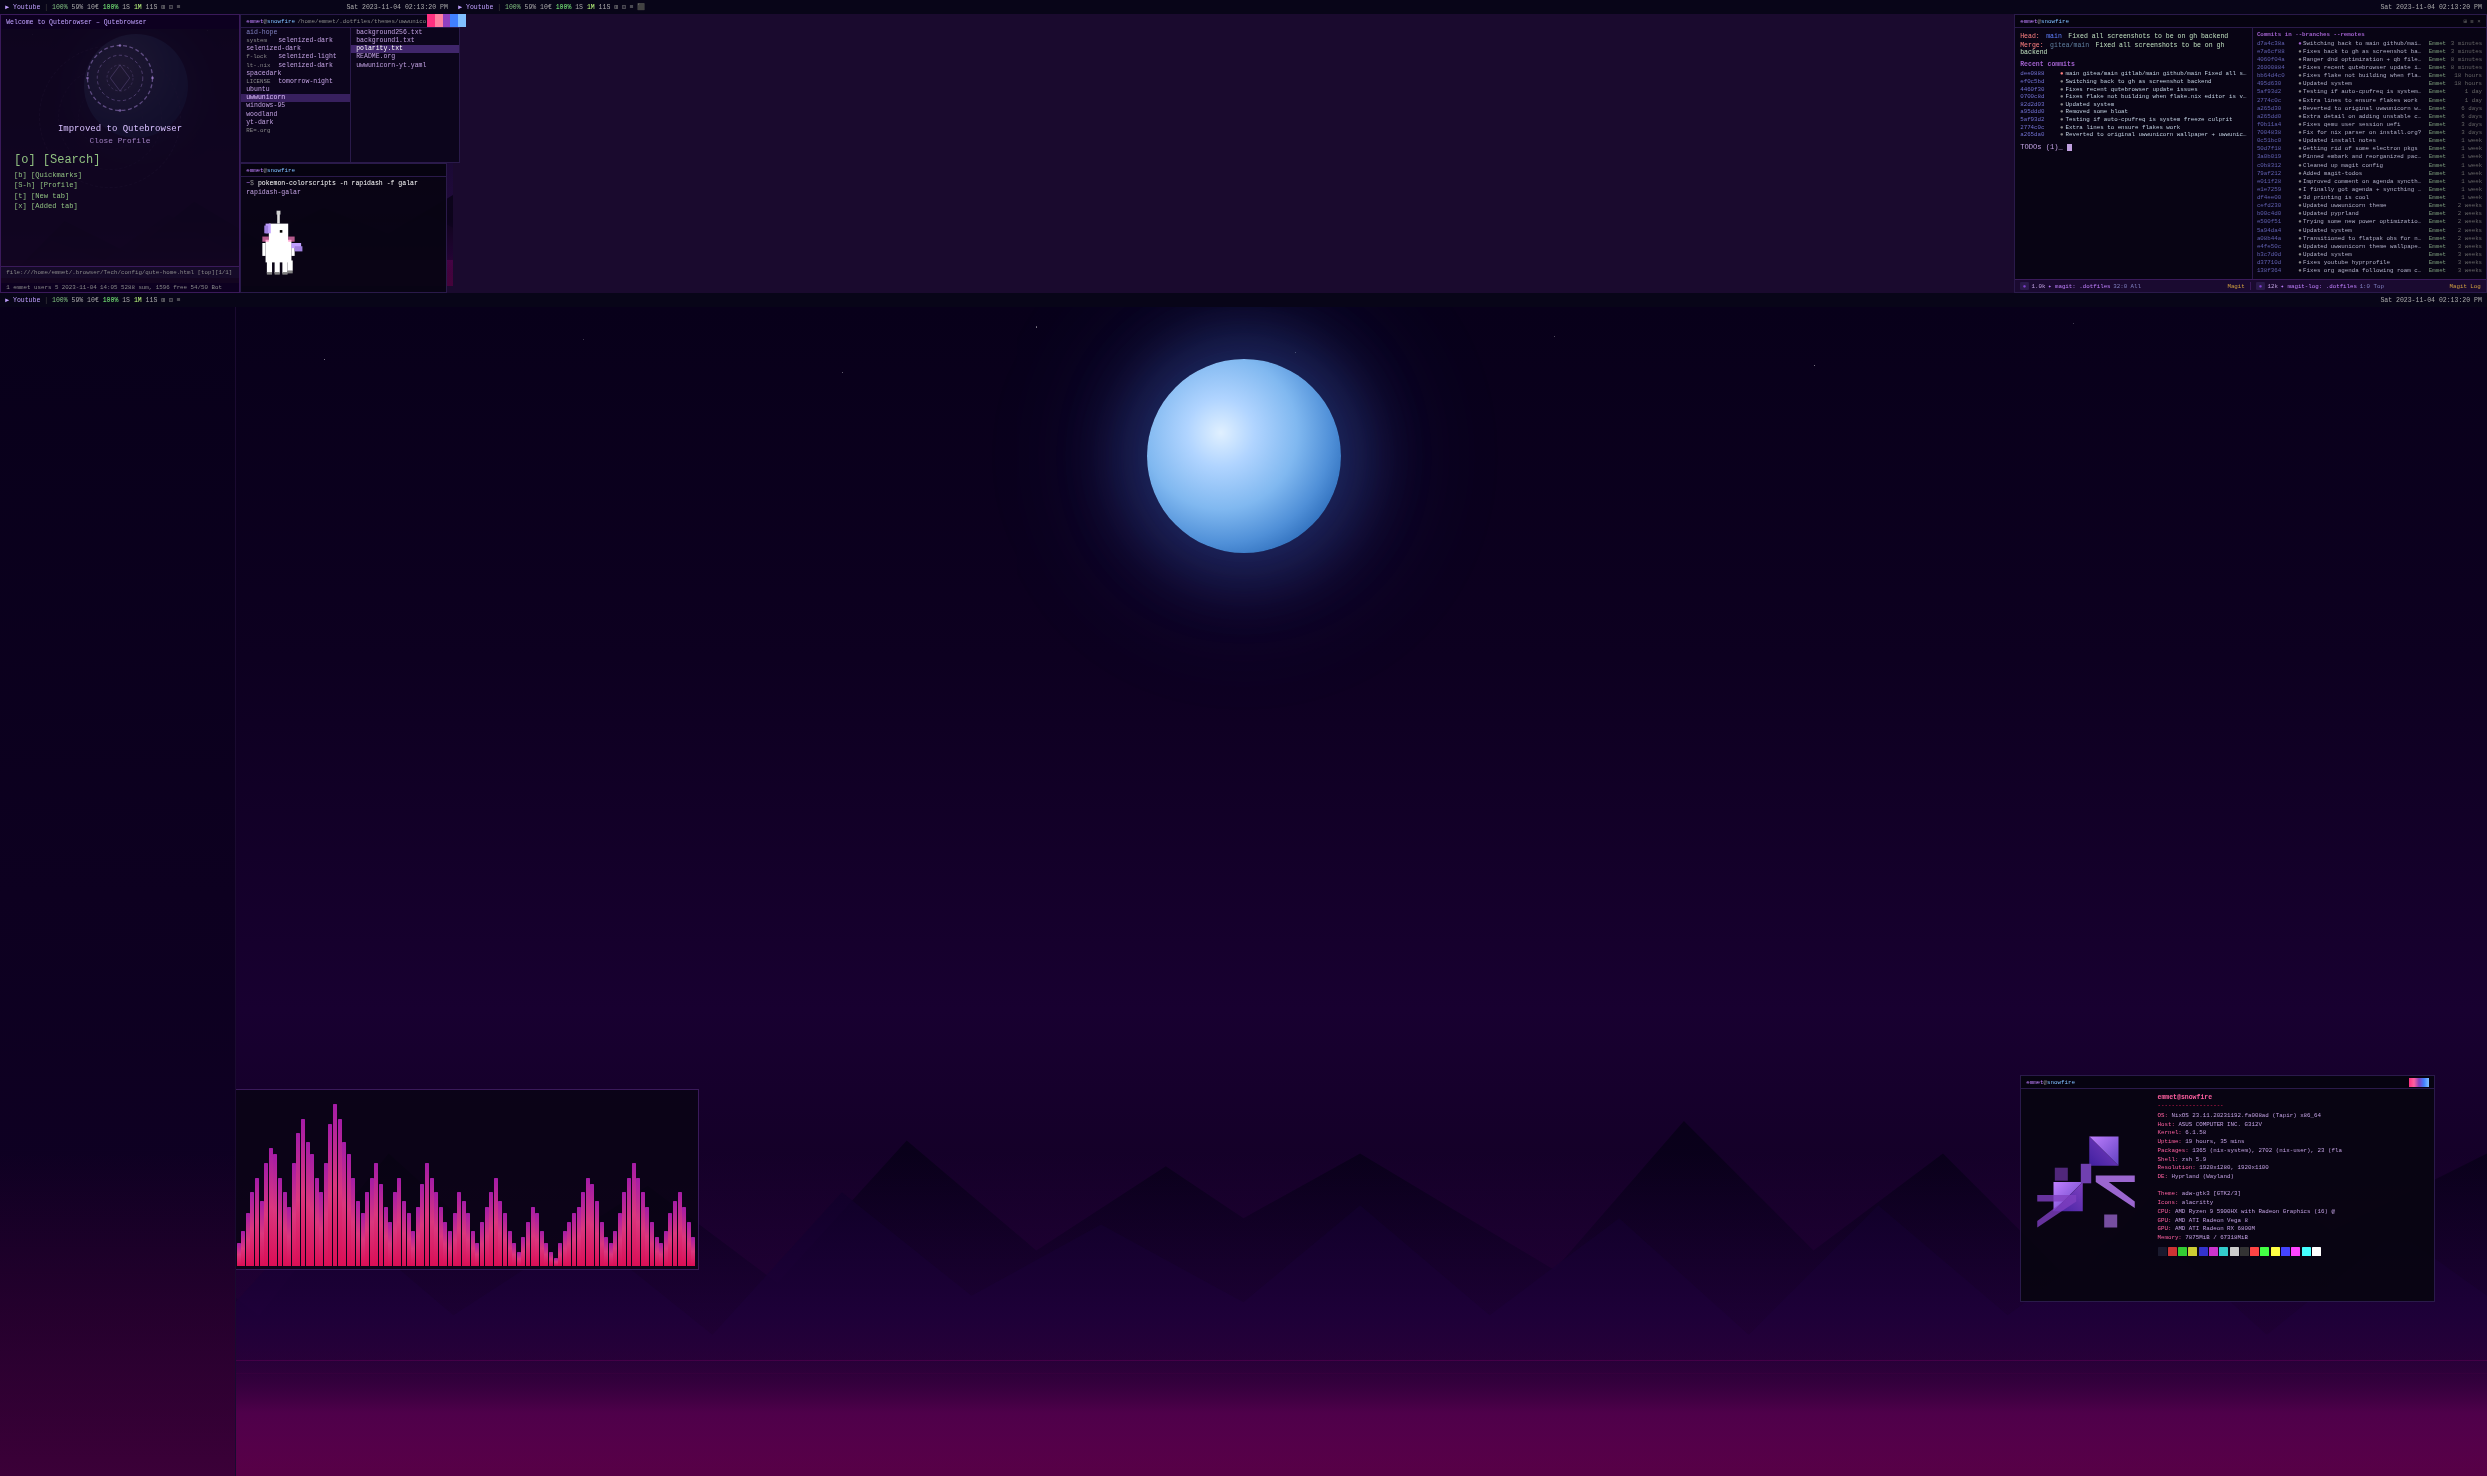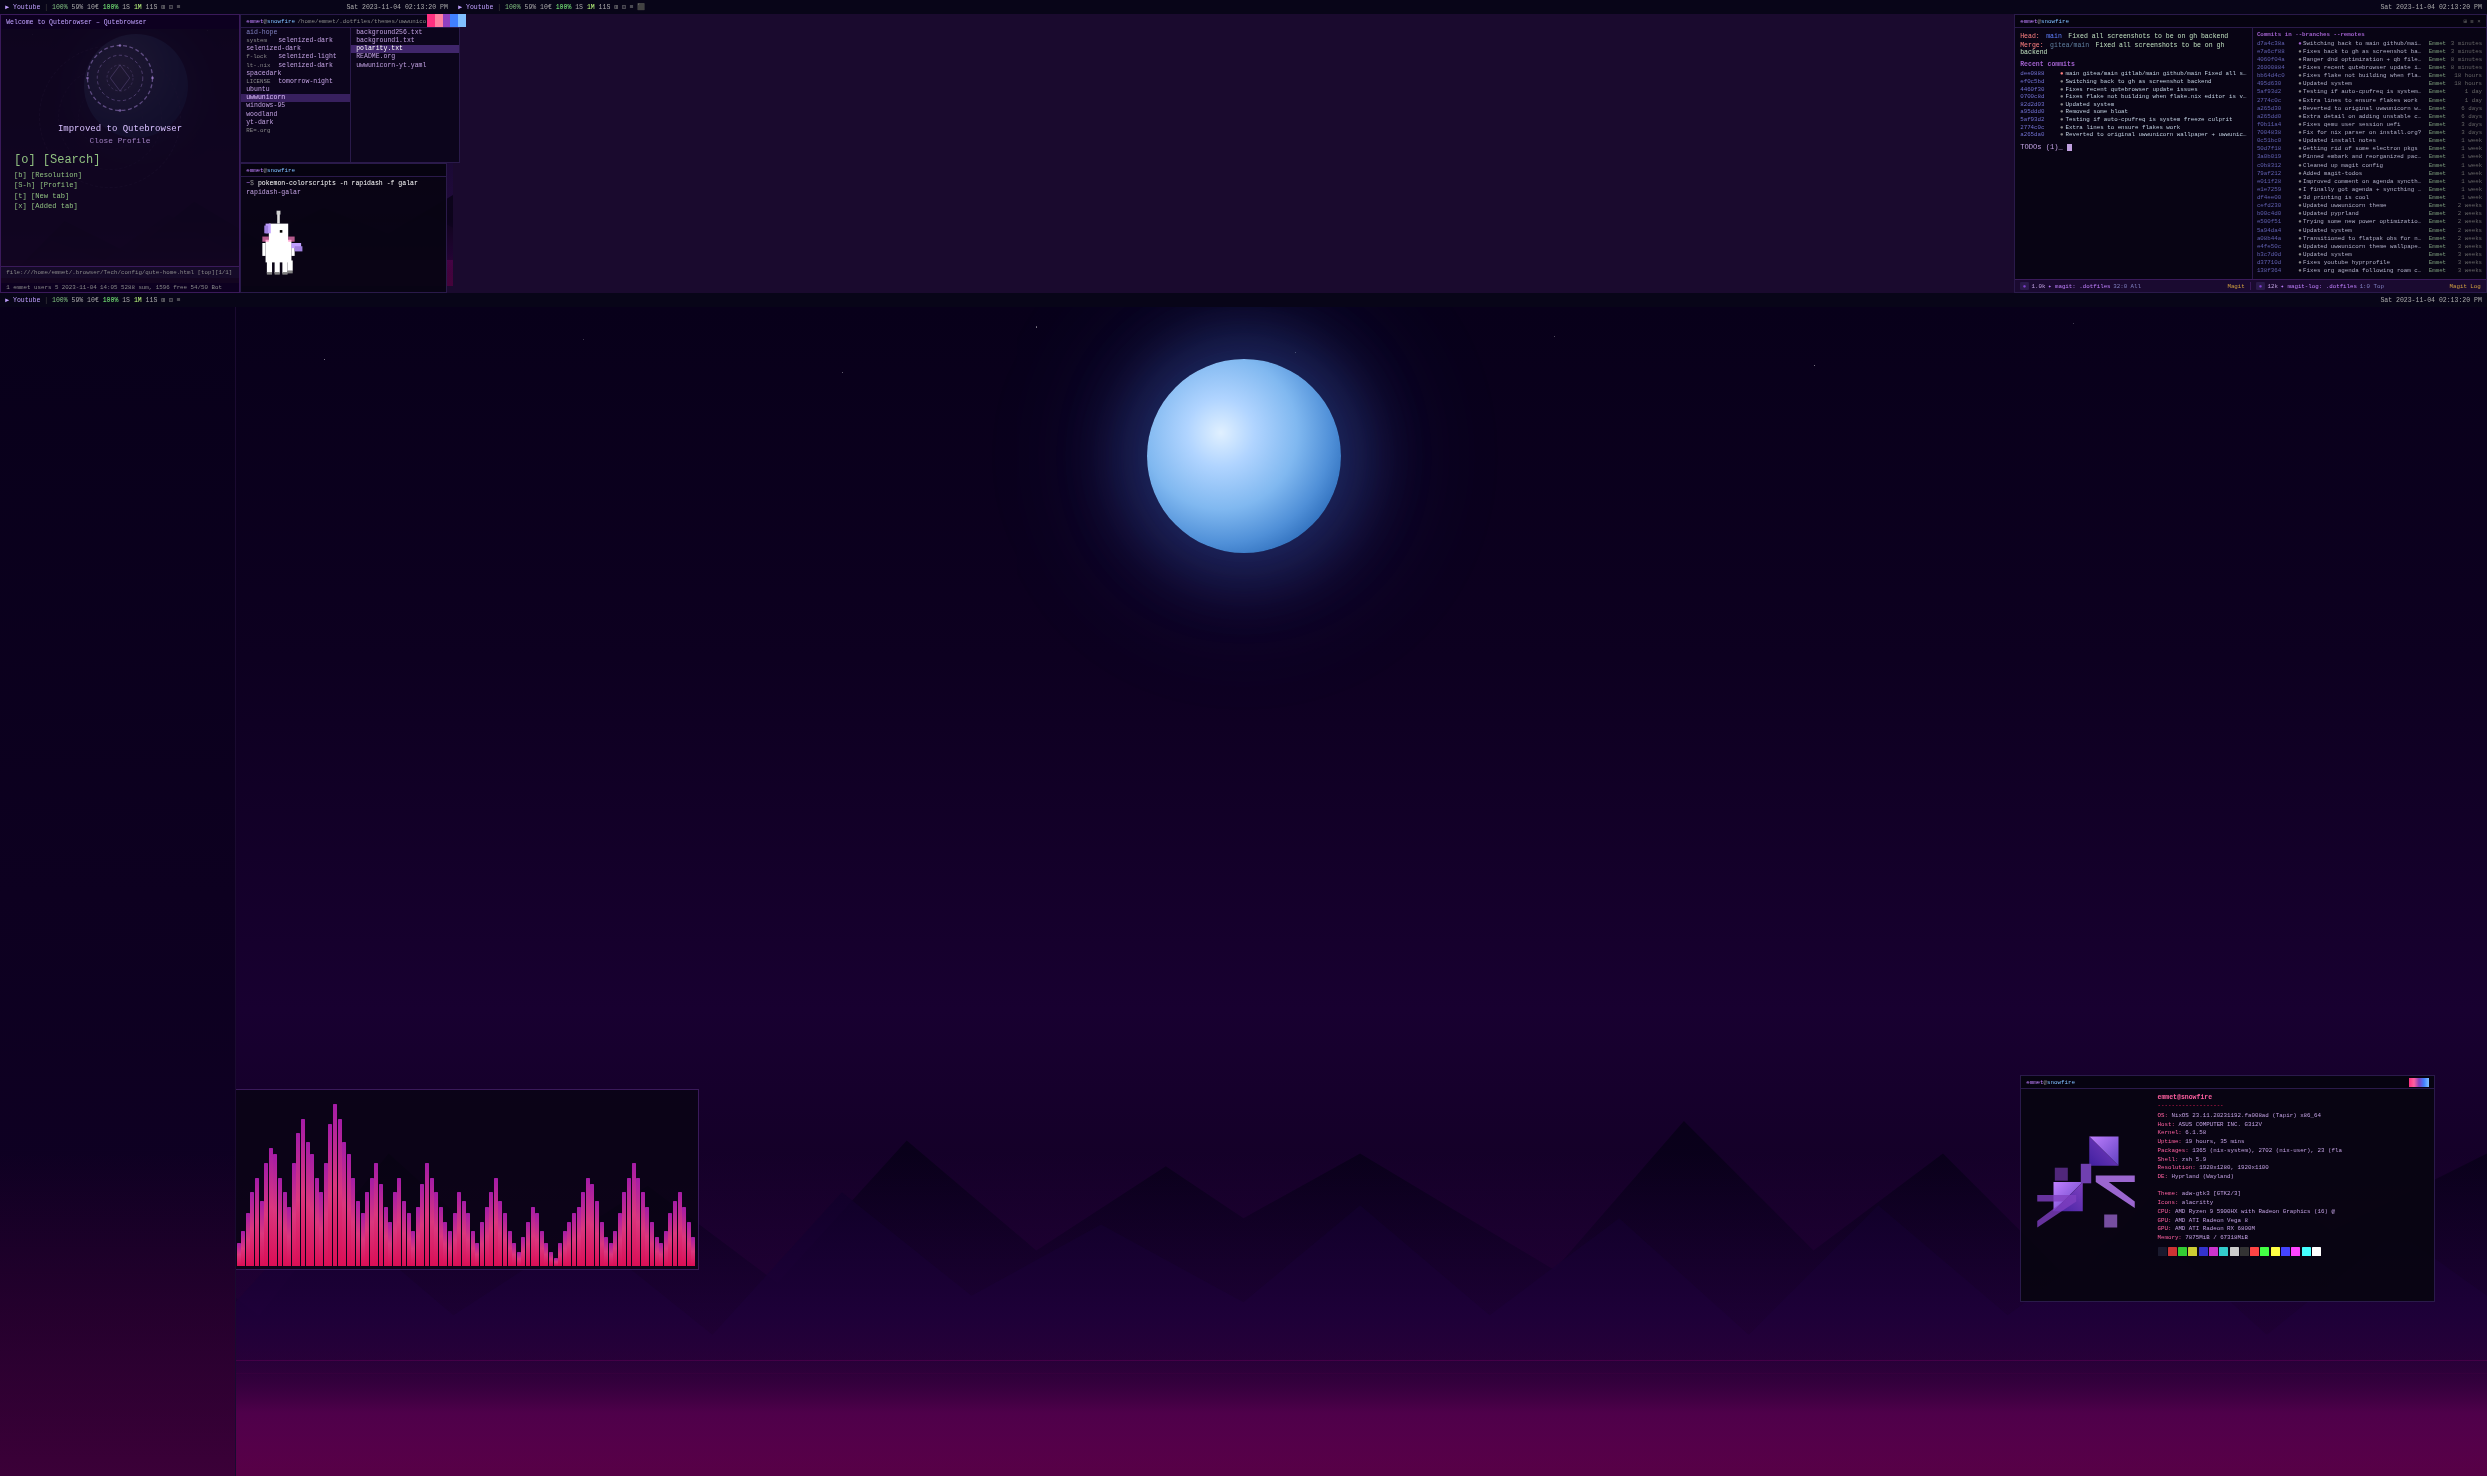--- a/index.html
+++ b/index.html
@@ -116,21 +116,21 @@
         <circle cx="110" cy="60" r="2" fill="rgba(200,160,255,0.5)"></circle>
         <circle cx="60" cy="110" r="2" fill="rgba(200,160,255,0.5)"></circle>
         <circle cx="10" cy="60" r="2" fill="rgba(200,160,255,0.5)"></circle>
 
         <polygon points="60,40 75,60 60,80 45,60" fill="none" stroke="rgba(200,160,255,0.3)" stroke-width="1"></polygon>
       </svg>
     </div>
     <div style="text-align:center;color:#d8c0ff;font-size:9px;margin-bottom:3.2px;">Improved to Qutebrowser</div>
     <div style="text-align:center;color:#a080c0;font-size:7.8px;margin-bottom:7.8px;">Close Profile</div>
     <div style="font-size:12px;color:#90c080;margin:4px 0;cursor:pointer;">[o] [Search]</div>
-    <div style="font-size:7.1px;color:#90c080;margin:2.6px 0;cursor:pointer;">[b] [Resolution]</div>
+    <div style="font-size:7.1px;color:#90c080;margin:2.6px 0;cursor:pointer;">[b] [Quickmarks]</div>
     <div style="font-size:7.1px;color:#90c080;margin:2.6px 0;cursor:pointer;">[S-h] [Profile]</div>
     <div style="font-size:7.1px;color:#90c080;margin:2.6px 0;cursor:pointer;">[t] [New tab]</div>
     <div style="font-size:7.1px;color:#90c080;margin:2.6px 0;cursor:pointer;">[x] [Added tab]</div>
   </div>
   <div style="position:absolute;bottom:14.2px;left:0;right:0;background:#150a28;border-top:0.6px solid #3a1a5a;padding:1.9px 5.2px;font-size:5.8px;color:#888;">
     <span>file:///home/emmet/.browser/Tech/config/qute-home.html [top][1/1]</span>
   </div>
   <div style="position:absolute;bottom:0;left:0;right:0;background:#0d0020;padding:1.3px 5.2px;font-size:5.8px;color:#888;display:flex;">
     <span>1 emmet users 5 2023-11-04 14:05 5288 sum, 1596 free  54/50  Bot</span>
   </div>

